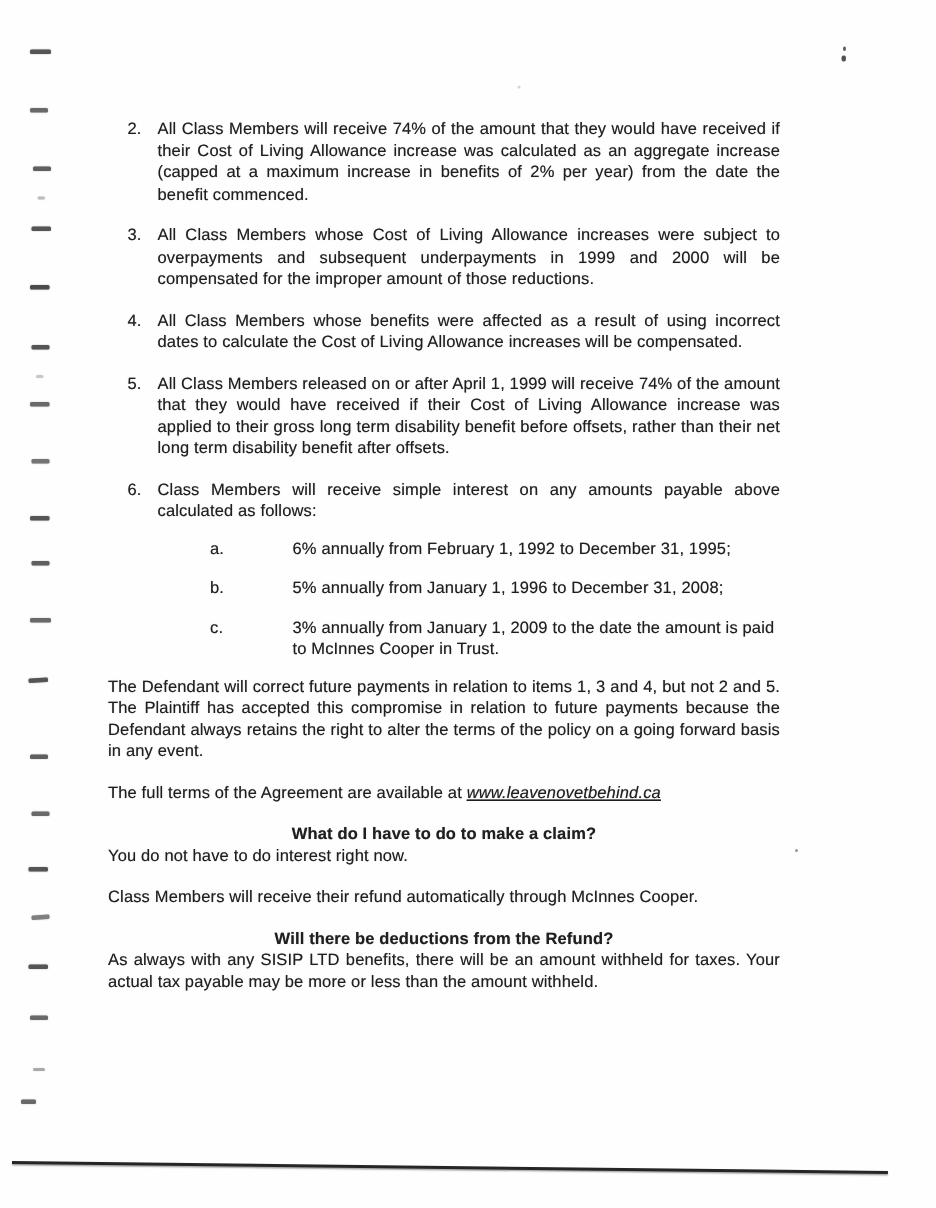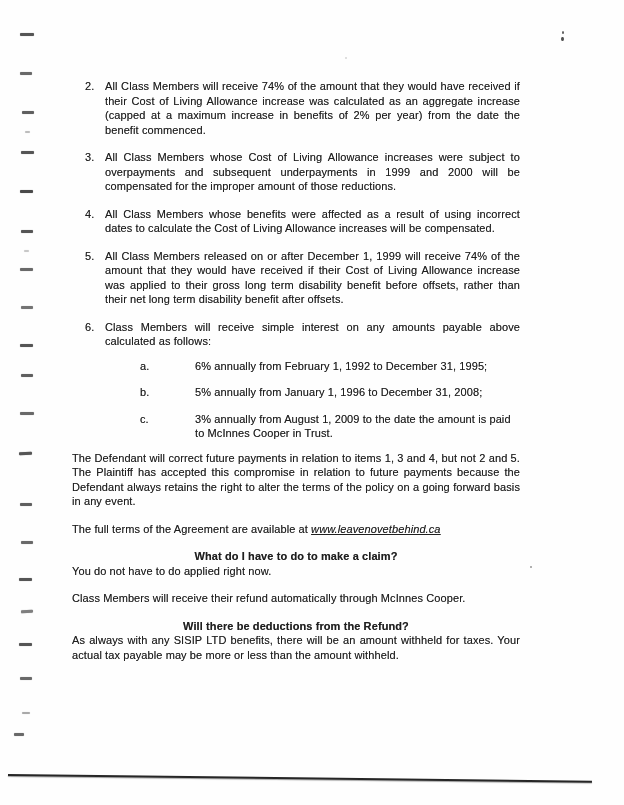--- a/index.html
+++ b/index.html
@@ -98,50 +98,50 @@
       <span class="itext">All Class Members whose Cost of Living Allowance increases were subject to overpayments and subsequent underpayments in 1999 and 2000 will be compensated for the improper amount of those reductions.</span>
     </div>
 
     <div class="item">
       <span class="num">4.</span>
       <span class="itext">All Class Members whose benefits were affected as a result of using incorrect dates to calculate the Cost of Living Allowance increases will be compensated.</span>
     </div>
 
     <div class="item">
       <span class="num">5.</span>
-      <span class="itext">All Class Members released on or after December 1, 1999 will receive 74% of the amount that they would have received if their Cost of Living Allowance increase was applied to their gross long term disability benefit before offsets, rather than their net long term disability benefit after offsets.</span>
+      <span class="itext">All Class Members released on or after April 1, 1999 will receive 74% of the amount that they would have received if their Cost of Living Allowance increase was applied to their gross long term disability benefit before offsets, rather than their net long term disability benefit after offsets.</span>
     </div>
 
     <div class="item last">
       <span class="num">6.</span>
       <span class="itext">Class Members will receive simple interest on any amounts payable above calculated as follows:</span>
     </div>
 
     <div class="sub">
       <span class="letter">a.</span>
       <span class="stext">6% annually from February 1, 1992 to December 31, 1995;</span>
     </div>
 
     <div class="sub">
       <span class="letter">b.</span>
       <span class="stext">5% annually from January 1, 1996 to December 31, 2008;</span>
     </div>
 
     <div class="sub lastsub">
       <span class="letter">c.</span>
-      <span class="stext">3% annually from August 1, 2009 to the date the amount is paid to McInnes Cooper in Trust.</span>
+      <span class="stext">3% annually from January 1, 2009 to the date the amount is paid to McInnes Cooper in Trust.</span>
     </div>
 
     <div class="para">The Defendant will correct future payments in relation to items 1, 3 and 4, but not 2 and 5. The Plaintiff has accepted this compromise in relation to future payments because the Defendant always retains the right to alter the terms of the policy on a going forward basis in any event.</div>
 
     <div class="linkwrap plain"><span>The full terms of the Agreement are available at </span><span class="link">www.leavenovetbehind.ca</span></div>
 
     <div class="block">
       <div class="heading">What do I have to do to make a claim?</div>
-      <div class="plain">You do not have to do applied right now.</div>
+      <div class="plain">You do not have to do interest right now.</div>
     </div>
 
     <div class="block plain">Class Members will receive their refund automatically through McInnes Cooper.</div>
 
     <div class="block">
       <div class="heading">Will there be deductions from the Refund?</div>
       <div class="para" style="margin-bottom:16px;">As always with any SISIP LTD benefits, there will be an amount withheld for taxes. Your actual tax payable may be more or less than the amount withheld.</div>
     </div>
 
 

